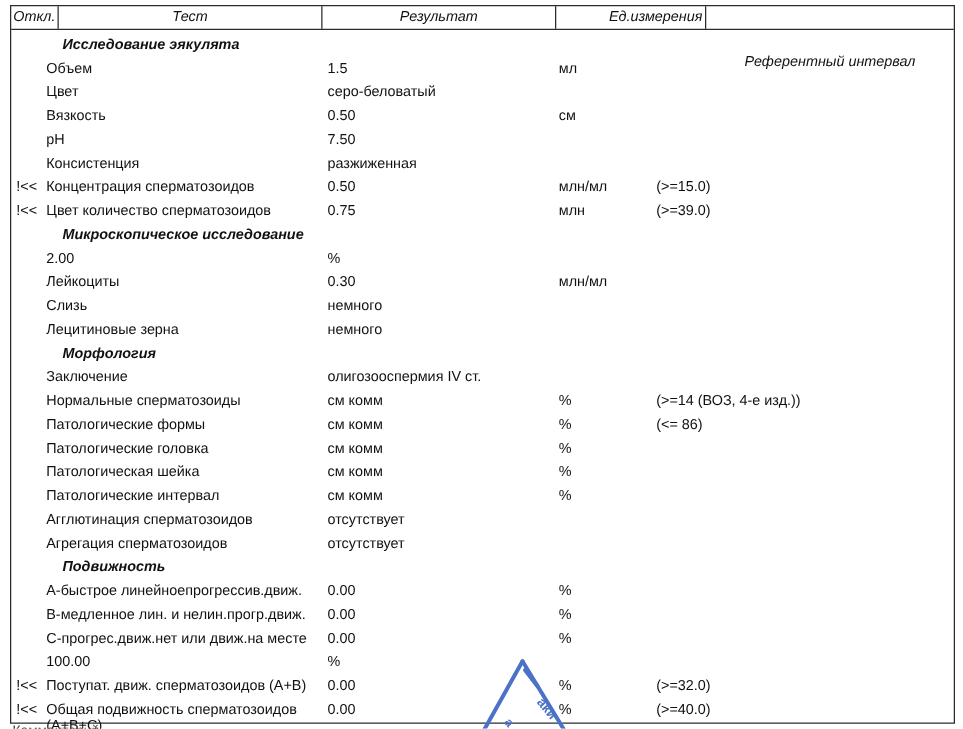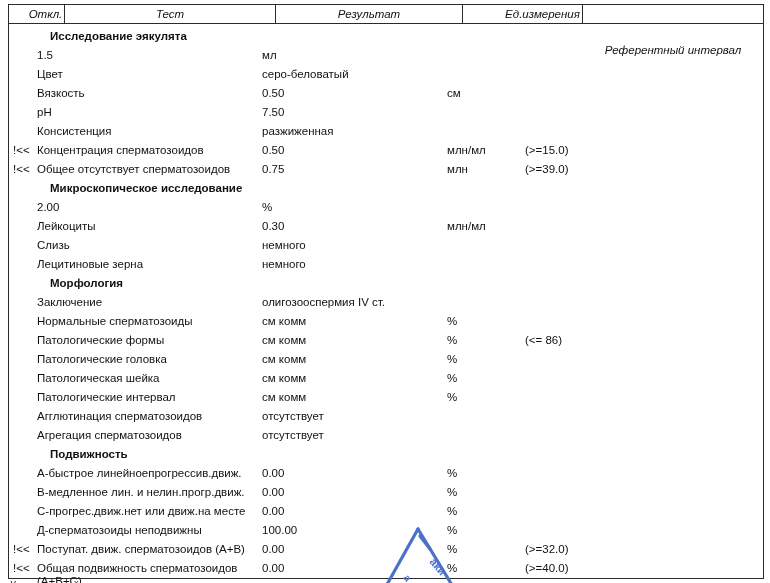--- a/index.html
+++ b/index.html
@@ -27,38 +27,38 @@
   }
   .hcell {
     border-right: 1px solid #2b2b2b;
     height: 100%;
     display: flex;
     align-items: center;
     justify-content: center;
     white-space: nowrap;
   }
   .hcell:last-child { border-right: none; }
-  .h-flag   { width: 38px; margin-left: 18px; }
+  .h-flag   { width: 38px; }
   .h-test   { width: 211px; }
   .h-result { width: 187px; }
   .h-units  { width: 80px; margin-left: 40px; }
   .h-ref    { flex: 1; margin-top: 36px; }
   .body-rows { padding-top: 3px; }
   .trow {
     display: grid;
     grid-template-columns: 28px 225px 185px 78px 1fr;
     min-height: 19px;
     align-items: center;
     font-size: 11.5px;
     line-height: 13px;
     white-space: nowrap;
   }
   .trow > div { overflow: visible; }
   .trow .flag { padding-left: 4px; }
-  .section-row { font-weight: bold; }
+  .section-row { font-weight: bold; font-style: italic; }
   .section-row .test { padding-left: 13px; }
   .multiline { align-items: start; padding-top: 3px; min-height: 28px; }
   .multiline .test { white-space: normal; }
   .stamp {
     position: absolute;
     left: 383px; top: 522px;
     width: 84px; height: 61px;
     pointer-events: none;
   }
   .footer-sliver {
@@ -83,20 +83,21 @@
   <div class="body-rows">
       <div class="trow section-row">
         <div class="flag"></div>
         <div class="test">Исследование эякулята</div>
         <div class="result"></div>
         <div class="units"></div>
         <div class="ref"></div>
       </div>
       <div class="trow">
         <div class="flag"></div>
+        <div class="test">Объем</div>
         <div class="result">1.5</div>
         <div class="units">мл</div>
         <div class="ref"></div>
       </div>
       <div class="trow">
         <div class="flag"></div>
         <div class="test">Цвет</div>
         <div class="result">серо-беловатый</div>
         <div class="units"></div>
         <div class="ref"></div>
@@ -124,21 +125,21 @@
       </div>
       <div class="trow">
         <div class="flag">!&lt;&lt;</div>
         <div class="test">Концентрация сперматозоидов</div>
         <div class="result">0.50</div>
         <div class="units">млн/мл</div>
         <div class="ref">(&gt;=15.0)</div>
       </div>
       <div class="trow">
         <div class="flag">!&lt;&lt;</div>
-        <div class="test">Общее отсутствует сперматозоидов</div>
+        <div class="test">Цвет количество сперматозоидов</div>
         <div class="result">0.75</div>
         <div class="units">млн</div>
         <div class="ref">(&gt;=39.0)</div>
       </div>
       <div class="trow section-row">
         <div class="flag"></div>
         <div class="test">Микроскопическое исследование</div>
         <div class="result"></div>
         <div class="units"></div>
         <div class="ref"></div>
@@ -182,20 +183,21 @@
         <div class="test">Заключение</div>
         <div class="result">олигозооспермия IV ст.</div>
         <div class="units"></div>
         <div class="ref"></div>
       </div>
       <div class="trow">
         <div class="flag"></div>
         <div class="test">Нормальные сперматозоиды</div>
         <div class="result">см комм</div>
         <div class="units">%</div>
+        <div class="ref">(&gt;=14 (ВОЗ, 4-е изд.))</div>
       </div>
       <div class="trow">
         <div class="flag"></div>
         <div class="test">Патологические формы</div>
         <div class="result">см комм</div>
         <div class="units">%</div>
         <div class="ref">(&lt;= 86)</div>
       </div>
       <div class="trow">
         <div class="flag"></div>
@@ -255,21 +257,20 @@
       </div>
       <div class="trow">
         <div class="flag"></div>
         <div class="test">С-прогрес.движ.нет или движ.на месте</div>
         <div class="result">0.00</div>
         <div class="units">%</div>
         <div class="ref"></div>
       </div>
       <div class="trow">
         <div class="flag"></div>
-        <div class="test">Д-сперматозоиды неподвижны</div>
         <div class="result">100.00</div>
         <div class="units">%</div>
         <div class="ref"></div>
       </div>
       <div class="trow">
         <div class="flag">!&lt;&lt;</div>
         <div class="test">Поступат. движ. сперматозоидов (А+В)</div>
         <div class="result">0.00</div>
         <div class="units">%</div>
         <div class="ref">(&gt;=32.0)</div>

